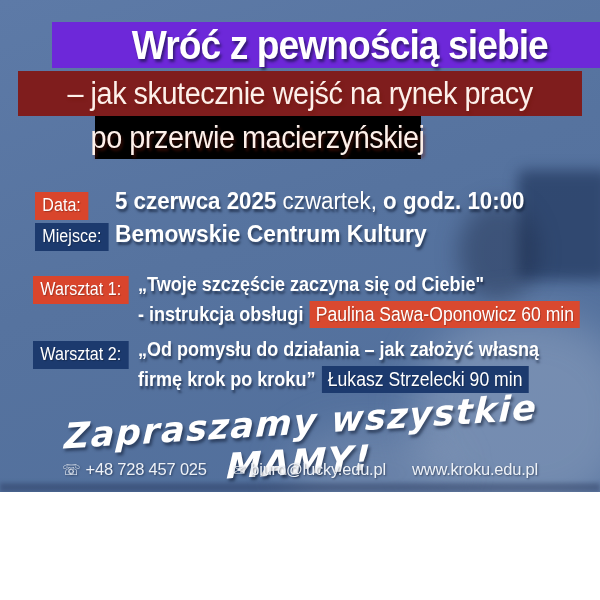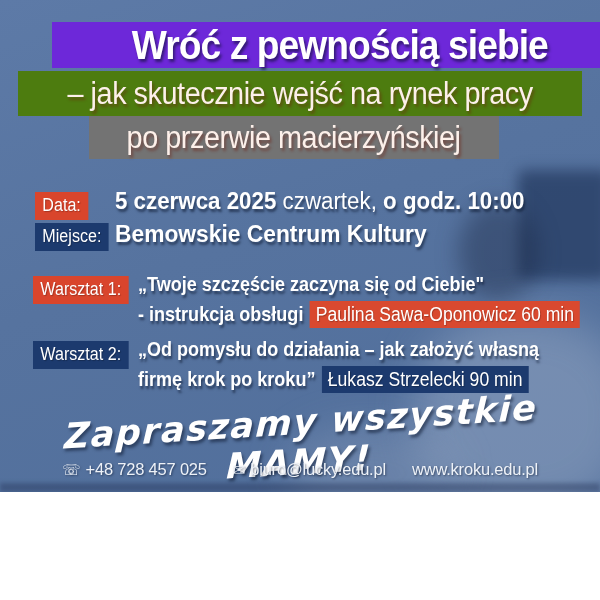--- a/index.html
+++ b/index.html
@@ -19,22 +19,22 @@
   .blob-light-big { left:415px; top:315px; width:220px; height:200px;
     background:rgba(200,210,225,.30); filter:blur(22px); border-radius:45%; }
   .blob-light-mid { left:285px; top:425px; width:170px; height:95px;
     background:rgba(185,198,216,.22); filter:blur(20px); border-radius:50%; }
   .blob-strip { left:0; top:483px; width:600px; height:9px;
     background:rgba(25,40,75,.35); filter:blur(2px); }
 
   
   .bar { position:absolute; display:flex; align-items:center; justify-content:center; }
   .title-bar { left:52px; top:22px; width:576px; height:46px; background:#6d28d9; }
-  .sub1-bar  { left:18px; top:71px; width:564px; height:45px; background:#4d7c0f;align-items:center; }
-  .sub2-bar  { left:89px; top:116px; width:410px; height:43px; background:#737373; }
+  .sub1-bar  { left:18px; top:71px; width:564px; height:45px; background:#7f1d1d;align-items:center; }
+  .sub2-bar  { left:95px; top:116px; width:326px; height:43px; background:#000000; }
   .title-text { font-size:40px; font-weight:bold; color:#ffffff; white-space:nowrap;
     transform:scaleX(.93); letter-spacing:-1px;
     text-shadow:2px 3px 3px rgba(5,15,35,.55); }
   .sub-text { font-size:31px; font-weight:400; color:#fdf0ea; white-space:nowrap;
     transform:scaleX(.93); letter-spacing:-0.5px;
     text-shadow:2px 3px 3px rgba(110,25,10,.45); }
 
   
   .tag { position:absolute; color:#fff; font-size:17.5px; padding:3px 8px 4px;
     white-space:nowrap; transform:scaleX(.92); transform-origin:left top;

